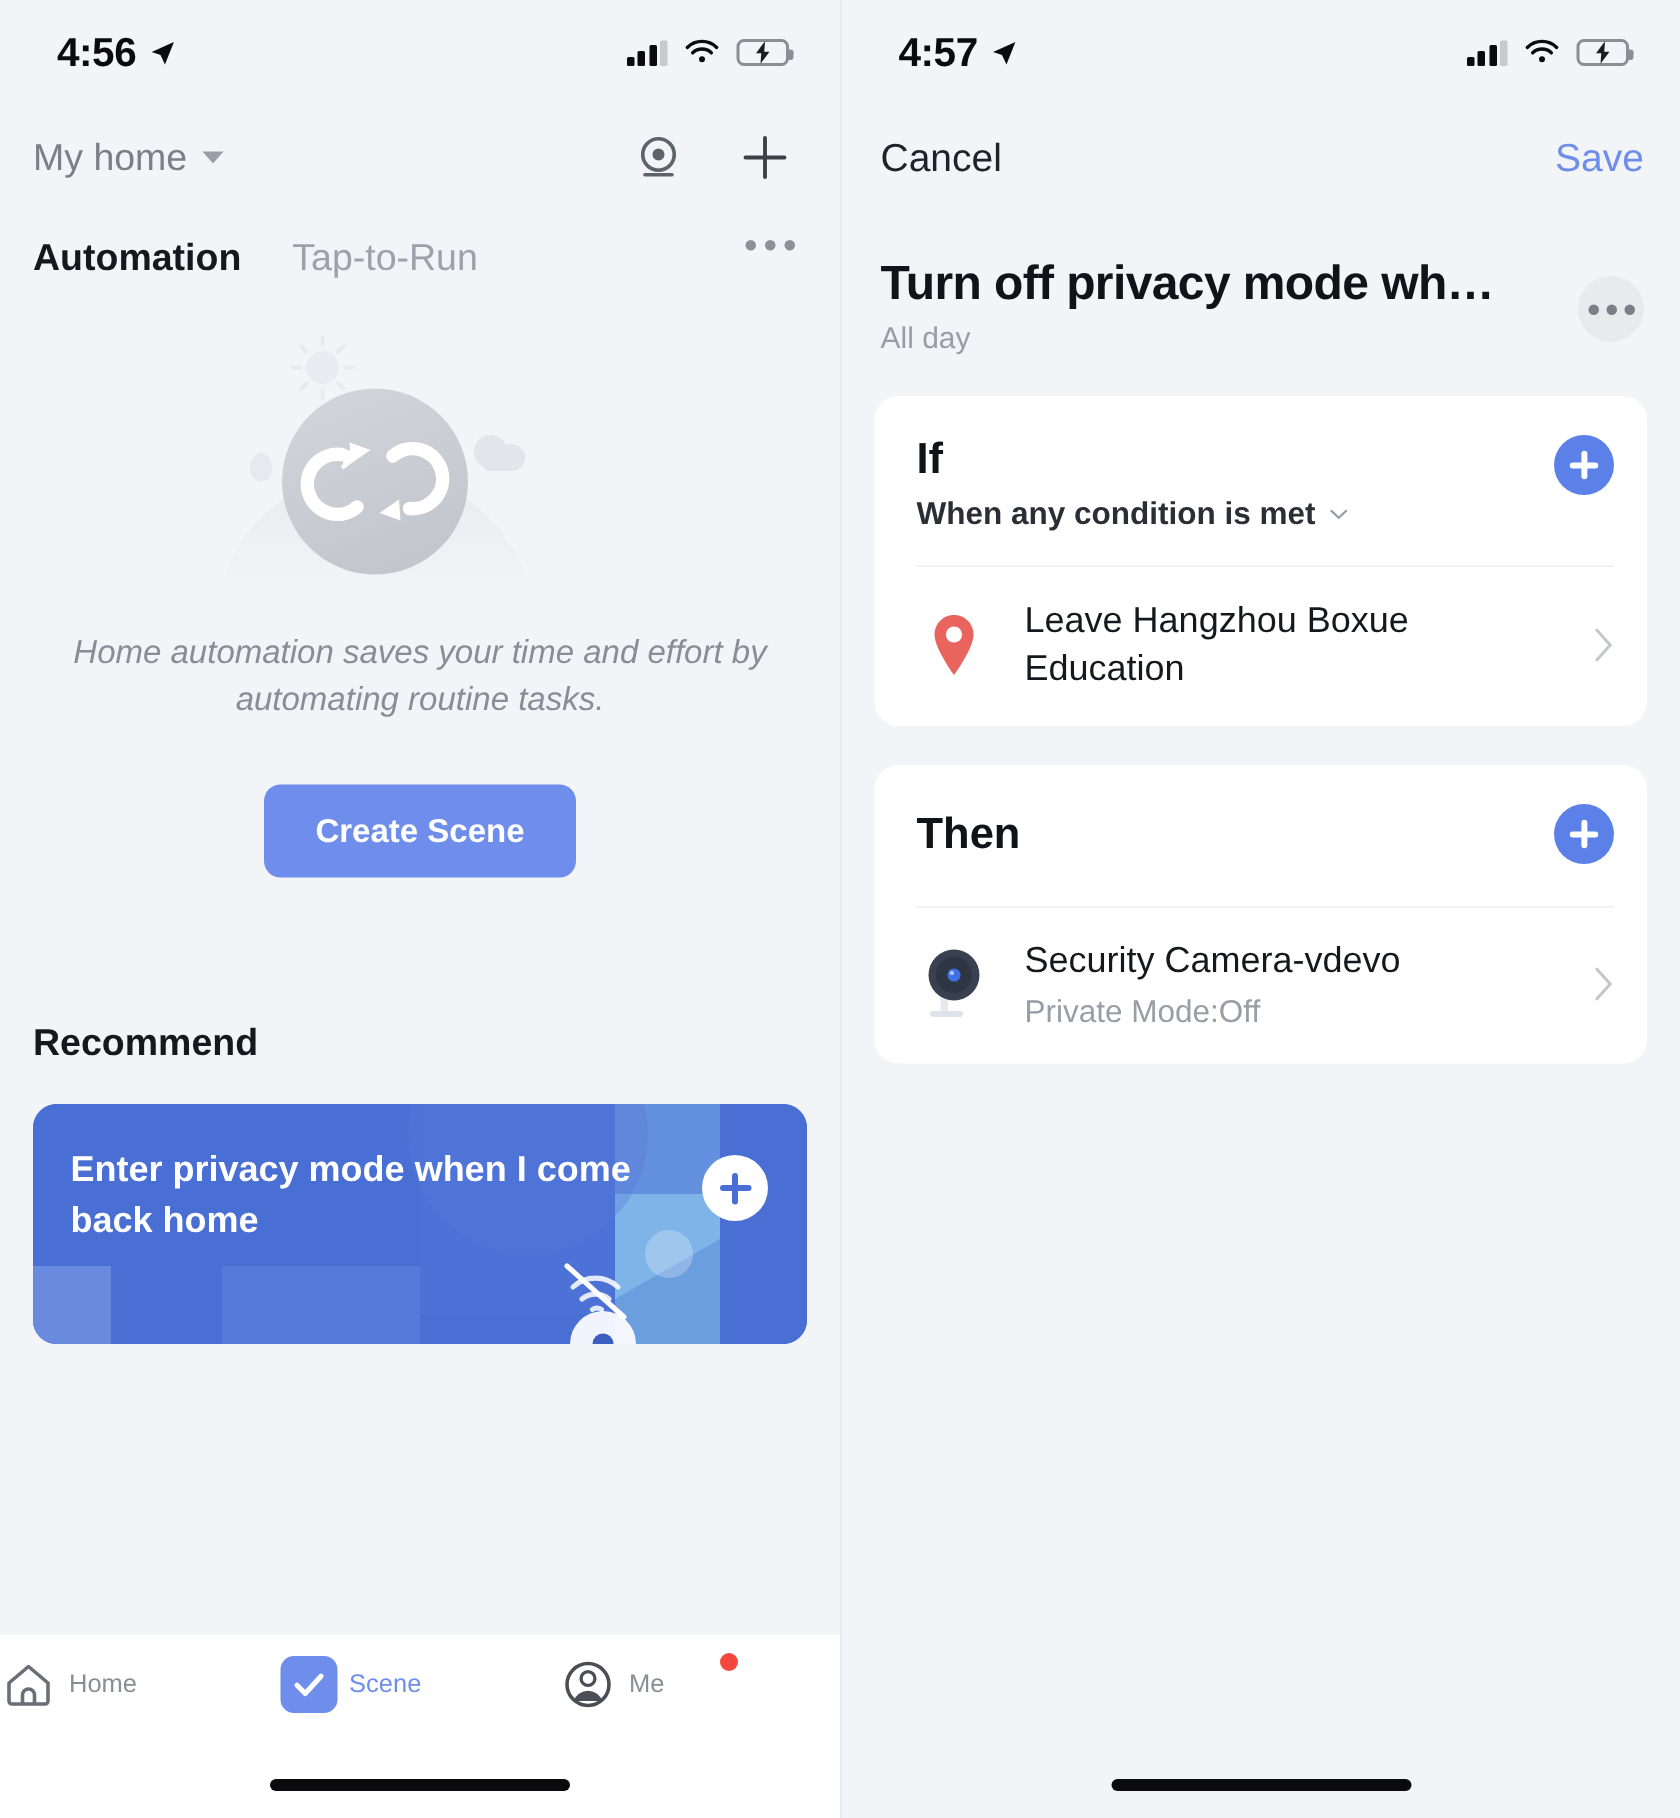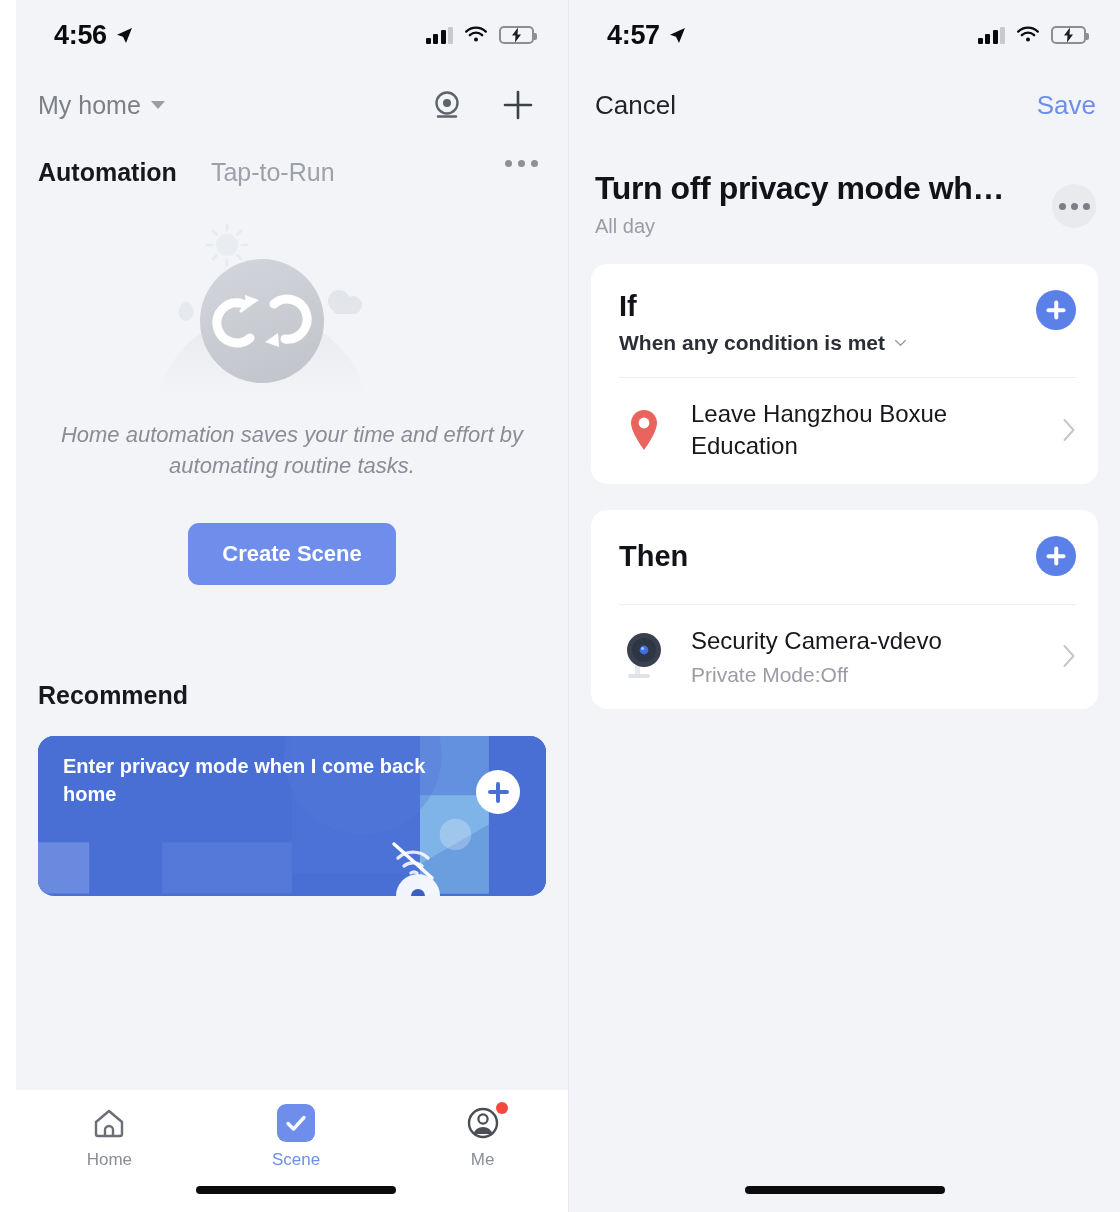--- a/index.html
+++ b/index.html
@@ -2,21 +2,21 @@
 <html><head>
 <meta charset="utf-8">
 <style>
   * { box-sizing: border-box; margin: 0; padding: 0; }
   html, body {
     width: 1120px; height: 1212px;
     font-family: "Liberation Sans", sans-serif;
     background: #ffffff;
     overflow: hidden;
   }
-  .screens { display: flex; width: 1120px; height: 1212px; padding-left: 16px; }
+  .screens { display: flex; width: 1120px; height: 1212px; }
   .phone {
     width: 560px; height: 1212px;
     background: #f2f4f8;
     position: relative;
     overflow: hidden;
   }
   .phone.right { border-left: 1px solid #e4e7ed; }
 
   
   .statusbar {
@@ -92,22 +92,22 @@
   
   .recommend-title {
     font-size: 25px; font-weight: bold; color: #16181d;
     padding: 0 22px; margin-top: 96px;
   }
   .rec-card {
     margin: 26px 22px 0; height: 160px; border-radius: 16px;
     position: relative; overflow: hidden; background: #4a6fd4;
   }
   .rec-text {
-    position: absolute; left: 25px; top: 17px; width: 390px;
-    color: #ffffff; font-size: 20px; font-weight: bold; line-height: 1.38;
+    position: absolute; left: 25px; top: 27px; width: 390px;
+    color: #ffffff; font-size: 24px; font-weight: bold; line-height: 1.38;
     z-index: 4;
   }
   .rec-plus {
     position: absolute; right: 26px; top: 34px; width: 44px; height: 44px;
     border-radius: 50%; background: #fff; z-index: 5;
     display: flex; align-items: center; justify-content: center;
   }
   .rec-plus::before, .rec-plus::after {
     content: ""; position: absolute; background: #4a6fd4; border-radius: 2px;
   }
@@ -115,21 +115,21 @@
   .rec-plus::after { width: 4px; height: 21px; }
   .rec-bg { position: absolute; inset: 0; z-index: 1; }
 
   
   .tabbar {
     position: absolute; left: 0; bottom: 0; width: 560px; height: 122px;
     background: #ffffff; display: flex; align-items: flex-start;
     padding-top: 14px;
   }
   .tabitem {
-    flex: 1; display: flex; flex-direction: column;
+    flex: 1; display: flex; 
     align-items: center; gap: 8px; position: relative;
   }
   .tabitem .lbl { font-size: 17px; color: #8a8d95; }
   .tabitem.active .lbl { color: #6f8eec; }
   .scene-box {
     width: 38px; height: 38px; border-radius: 9px; background: #6f8eec;
     display: flex; align-items: center; justify-content: center;
   }
   .badge {
     position: absolute; width: 12px; height: 12px; border-radius: 50%;

